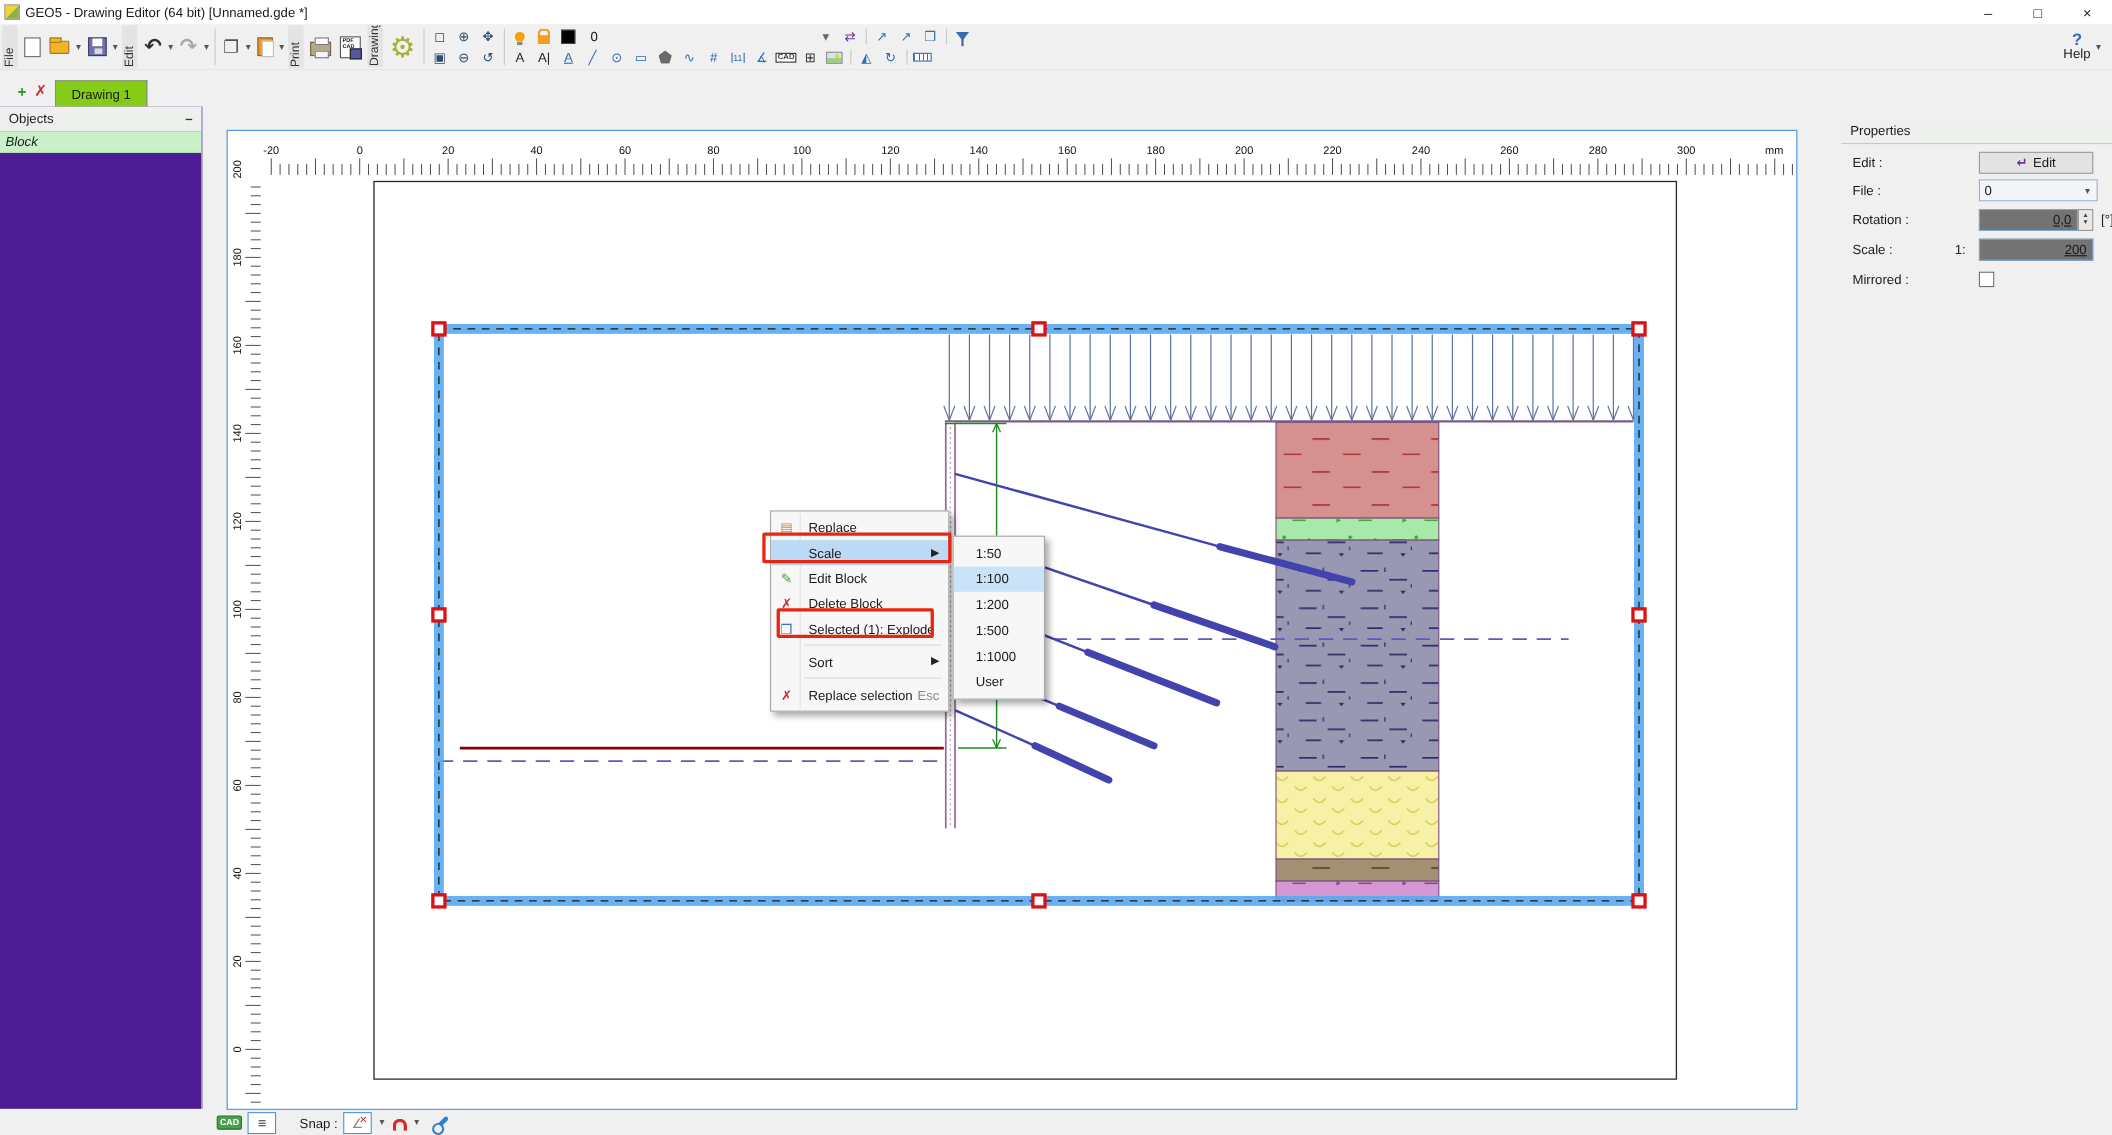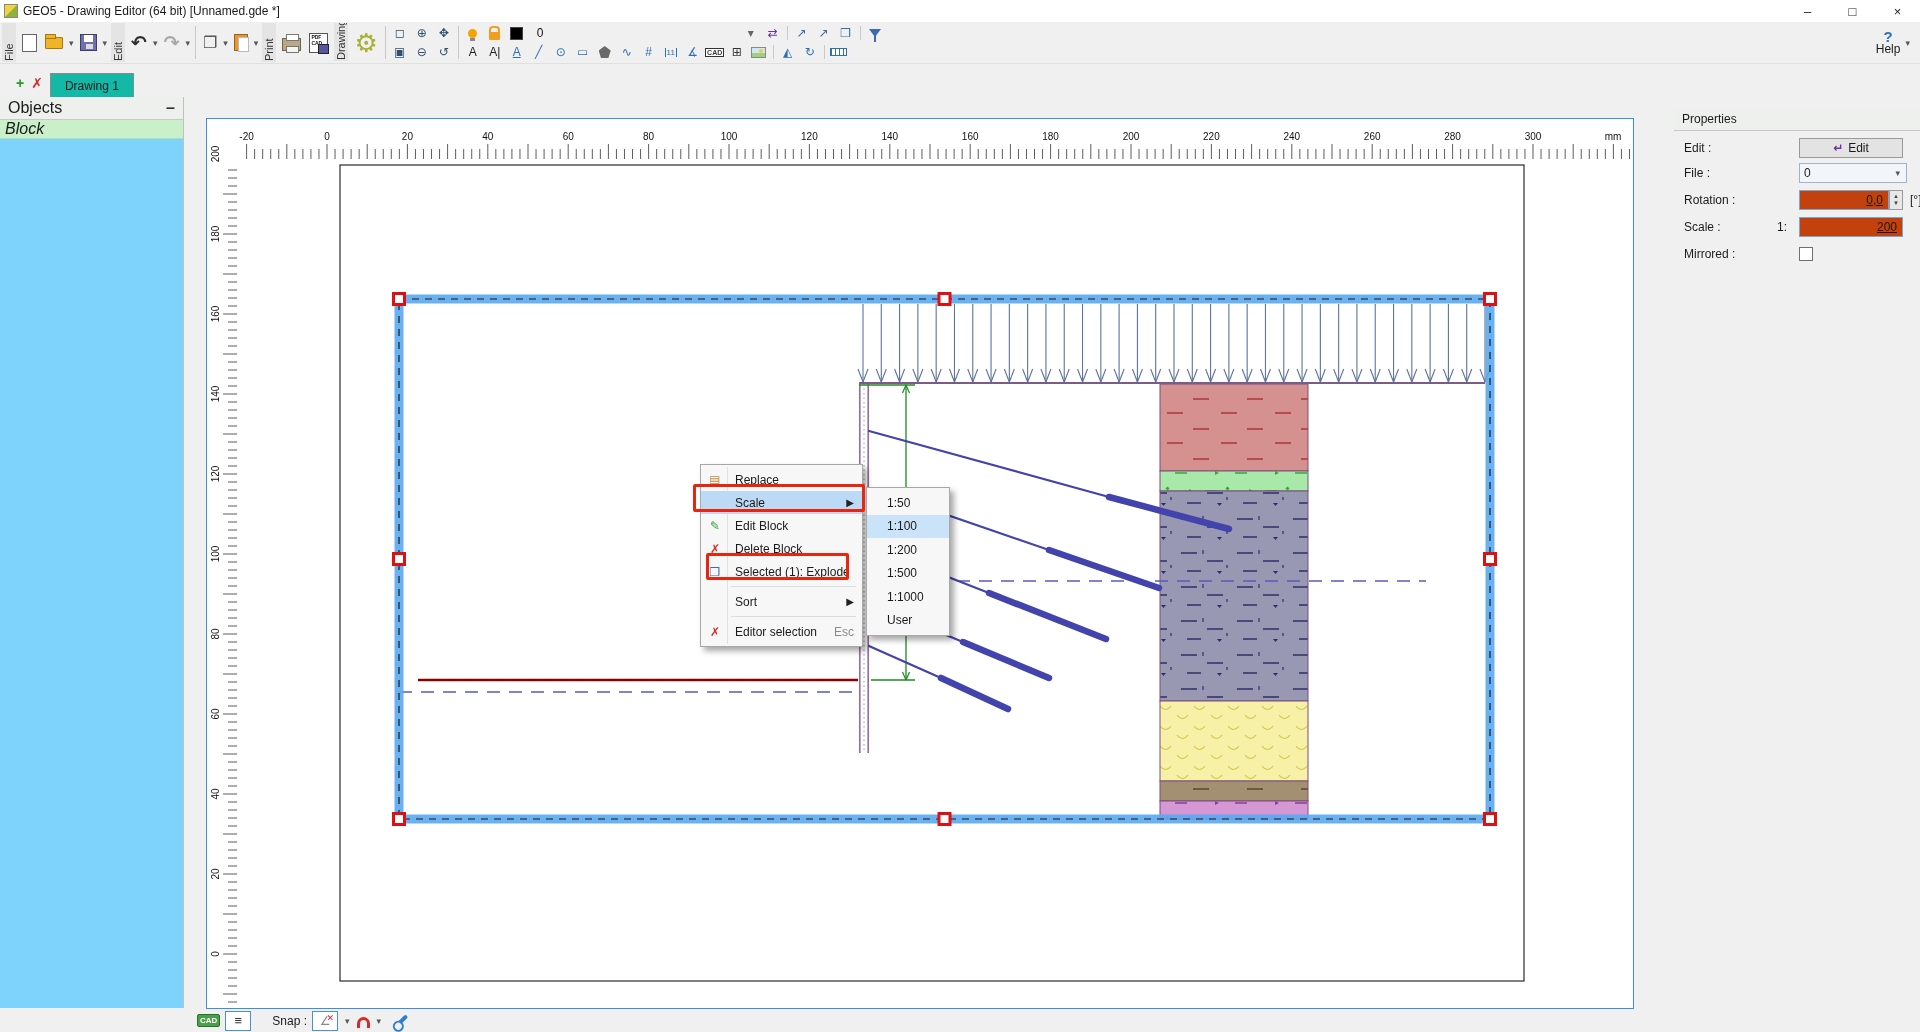--- a/index.html
+++ b/index.html
@@ -69,40 +69,40 @@
   #help-block { margin-left:auto; margin-right:8px; text-align:center; font-size:12px; display:flex; align-items:center; gap:3px; }
   #help-inner { display:flex; flex-direction:column; align-items:center; line-height:13px; }
   #help-q { color:#2d6eb5; font-weight:bold; font-size:15px; }
 
   
   #tabbar { position:absolute; left:0; top:64px; width:1920px; height:33px; background:#f0f0f0;
     display:flex; align-items:flex-end; padding-left:16px; }
   .tabglyph { font-weight:bold; font-size:14px; margin:0 7px 6px 0; }
   #tab-add { color:#1f9e1f; }
   #tab-close { color:#d42a2a; }
-  .tab { height:24px; padding:0 14px; background:#14b8a6; border:1px solid #8a8a8a; border-bottom:none;
+  .tab { height:24px; padding:0 14px; background:#84cc16; border:1px solid #8a8a8a; border-bottom:none;
     display:flex; align-items:center; font-size:12px; }
 
   
-  #objects-panel { position:absolute; left:0; top:97px; width:184px; height:911px; background:#7dd3fc;
-    border-right:1px solid #c0c0c0; font-size:16px; }
+  #objects-panel { position:absolute; left:0; top:97px; width:184px; height:911px; background:#4c1d95;
+    border-right:1px solid #c0c0c0; font-size:12px; }
   .panel-header { height:23px; background:#eef0ee; border-bottom:1px solid #c8c8c8;
     display:flex; align-items:center; padding:0 8px; }
   .panel-header .collapse { margin-left:auto; font-weight:bold; color:#333; }
   .obj-row { height:19px; display:flex; align-items:center; padding:0 5px; background:#c9f0c9; border-bottom:1px solid #b2e0b2;font-style:italic; }
 
   #properties-panel { position:absolute; left:1638px; top:108px; width:282px; height:911px; background:#f0f0f0; font-size:12px;margin-left:36px; }
   .prop-row { position:absolute; left:0; width:282px; height:20px; display:flex; align-items:center; }
   .prop-label { padding-left:10px; }
   .ctrl { position:absolute; height:20px; display:flex; align-items:center; }
   .btn-edit { left:125px; width:104px; background:#e3e3e3; border:1px solid #9a9a9a; justify-content:center; gap:5px; }
   .btn-edit .ret { color:#7030a0; font-weight:bold; }
   .combo { left:125px; width:108px; background:#f2f5f9; border:1px solid #9ab4cc; padding:0 4px; }
   .combo .caret { margin-left:auto; }
-  .numbox { background:#c2410c; border:1px solid #7aa6d2; justify-content:flex-end; padding:1px 5px;text-decoration:underline; }
+  .numbox { background:#737373; border:1px solid #7aa6d2; justify-content:flex-end; padding:1px 5px;text-decoration:underline; }
   .spinner { width:14px; height:20px; border:1px solid #9a9a9a; background:#e8e8e8; display:flex;
     flex-direction:column; align-items:center; justify-content:center; font-size:6px; color:#444; line-height:7px; }
   .checkbox { width:14px; height:14px; background:#fff; border:1px solid #707070; }
 
   
   #canvas-wrap { position:absolute; left:206px; top:118px; width:1428px; height:891px;
     border:1px solid #3d8edb; background:#fff; overflow:hidden; }
   #canvas-svg { position:absolute; left:0; top:0; }
 
   
@@ -864,21 +864,21 @@
       <span>Selected (1): Explode</span>
     </div>
     <div class="sep"></div>
     <div class="mi">
       <span>Sort</span>
       <span class="arrow">▶</span>
     </div>
     <div class="sep"></div>
     <div class="mi">
       <span class="mic" style="color: rgb(212, 42, 42);">✗</span>
-      <span>Editor selection</span>
+      <span>Replace selection</span>
       <span class="sc">Esc</span>
     </div>
   </div>
 <div class="menu" id="scale-submenu" style="left: 866px; top: 487px; width: 84px;">
     <div class="smi">1:50</div>
     <div class="smi sel">1:100</div>
     <div class="smi">1:200</div>
     <div class="smi">1:500</div>
     <div class="smi">1:1000</div>
     <div class="smi">User</div>

